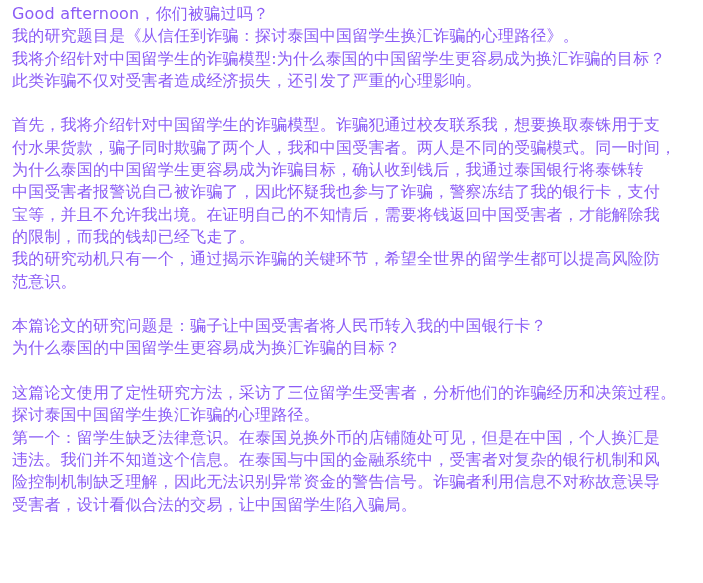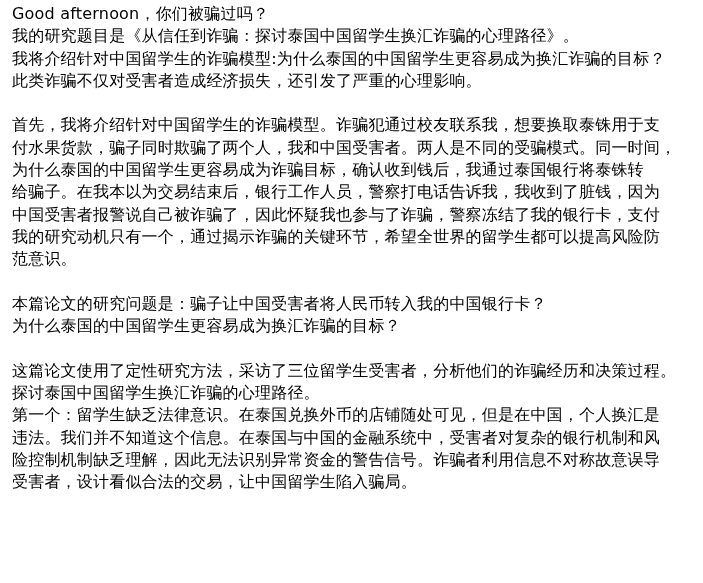--- a/index.html
+++ b/index.html
@@ -25,33 +25,34 @@
   .paragraph {
     margin: 0 0 22.3px 0;
   }
   .line {
     white-space: pre;
   }
 </style>
 </head>
 <body>
 
-<div class="doc" style="color: #000000; padding-left: 12px;">
+<div class="doc" style="color: #8b5cf6; padding-left: 12px;">
     <div class="paragraph">
       <div class="line">Good afternoon，你们被骗过吗？</div>
       <div class="line">我的研究题目是《从信任到诈骗：探讨泰国中国留学生换汇诈骗的心理路径》。</div>
       <div class="line">我将介绍针对中国留学生的诈骗模型:为什么泰国的中国留学生更容易成为换汇诈骗的目标？</div>
       <div class="line">此类诈骗不仅对受害者造成经济损失，还引发了严重的心理影响。</div>
     </div>
     <div class="paragraph">
       <div class="line">首先，我将介绍针对中国留学生的诈骗模型。诈骗犯通过校友联系我，想要换取泰铢用于支</div>
       <div class="line">付水果货款，骗子同时欺骗了两个人，我和中国受害者。两人是不同的受骗模式。同一时间，</div>
       <div class="line">为什么泰国的中国留学生更容易成为诈骗目标，确认收到钱后，我通过泰国银行将泰铢转</div>
-      <div class="line">给骗子。在我本以为交易结束后，银行工作人员，警察打电话告诉我，我收到了脏钱，因为</div>
       <div class="line">中国受害者报警说自己被诈骗了，因此怀疑我也参与了诈骗，警察冻结了我的银行卡，支付</div>
+      <div class="line">宝等，并且不允许我出境。在证明自己的不知情后，需要将钱返回中国受害者，才能解除我</div>
+      <div class="line">的限制，而我的钱却已经飞走了。</div>
       <div class="line">我的研究动机只有一个，通过揭示诈骗的关键环节，希望全世界的留学生都可以提高风险防</div>
       <div class="line">范意识。</div>
     </div>
     <div class="paragraph">
       <div class="line">本篇论文的研究问题是：骗子让中国受害者将人民币转入我的中国银行卡？</div>
       <div class="line">为什么泰国的中国留学生更容易成为换汇诈骗的目标？</div>
     </div>
     <div class="paragraph">
       <div class="line">这篇论文使用了定性研究方法，采访了三位留学生受害者，分析他们的诈骗经历和决策过程。</div>
       <div class="line">探讨泰国中国留学生换汇诈骗的心理路径。</div>

